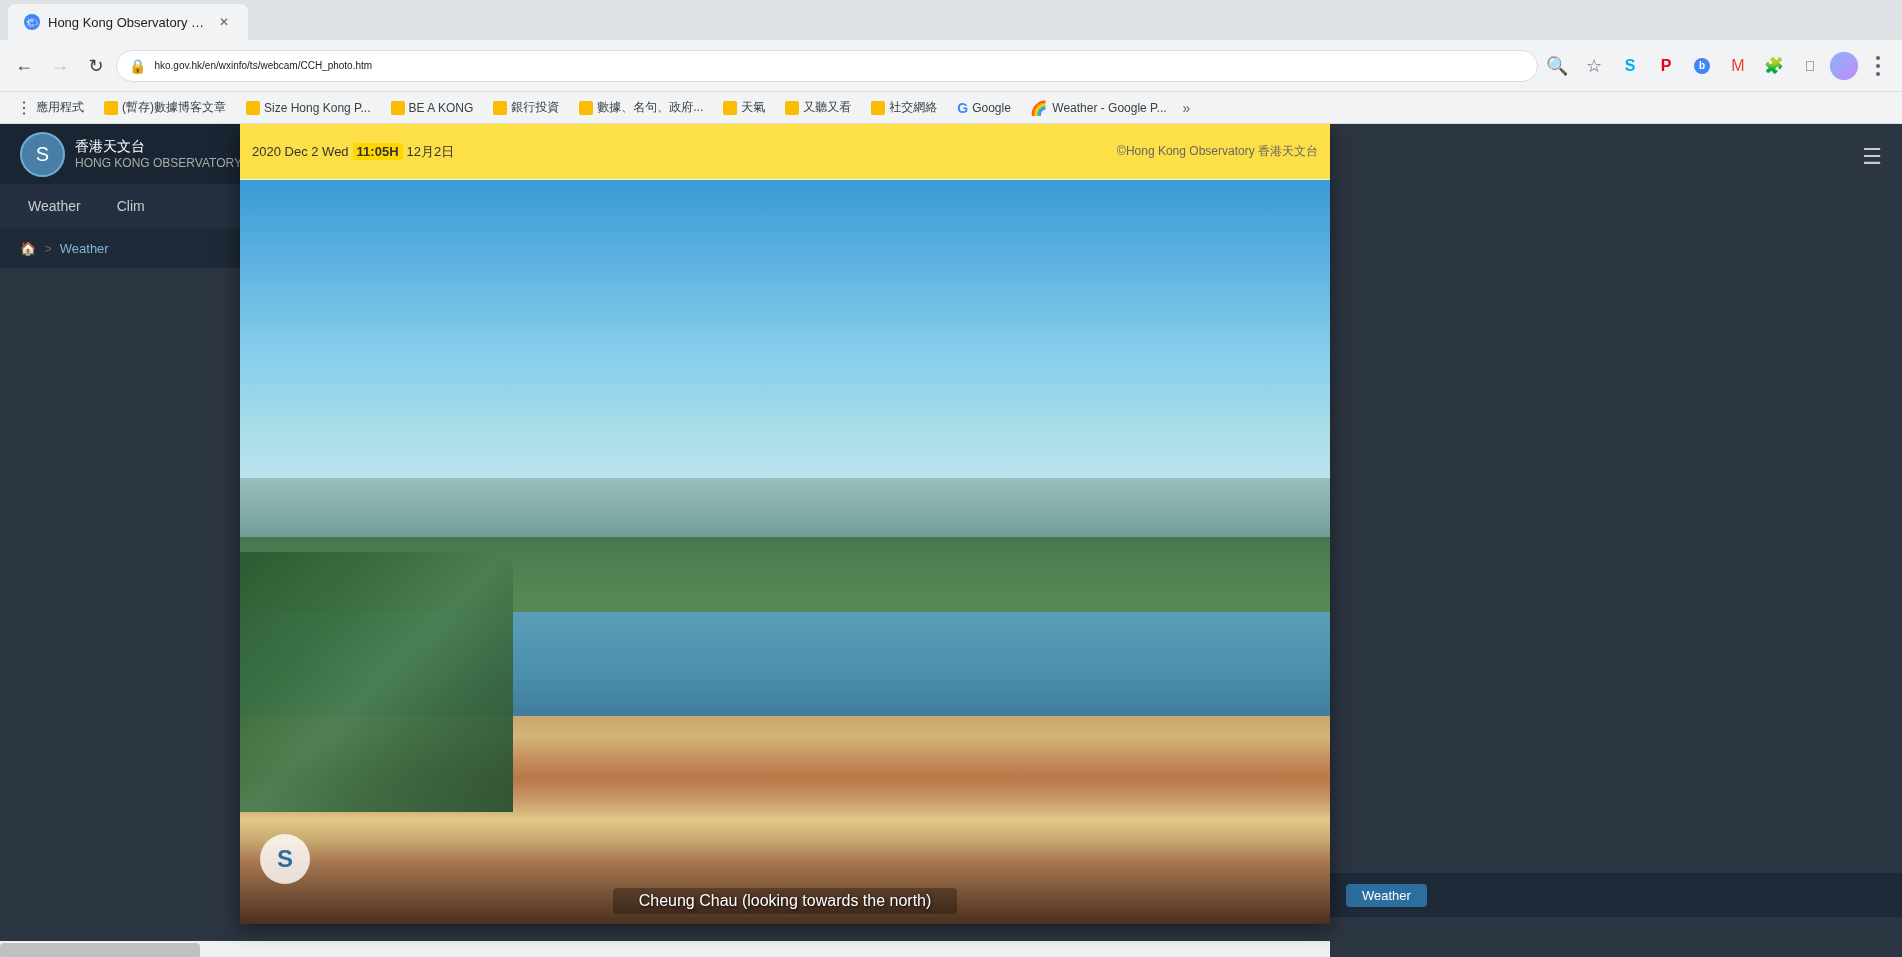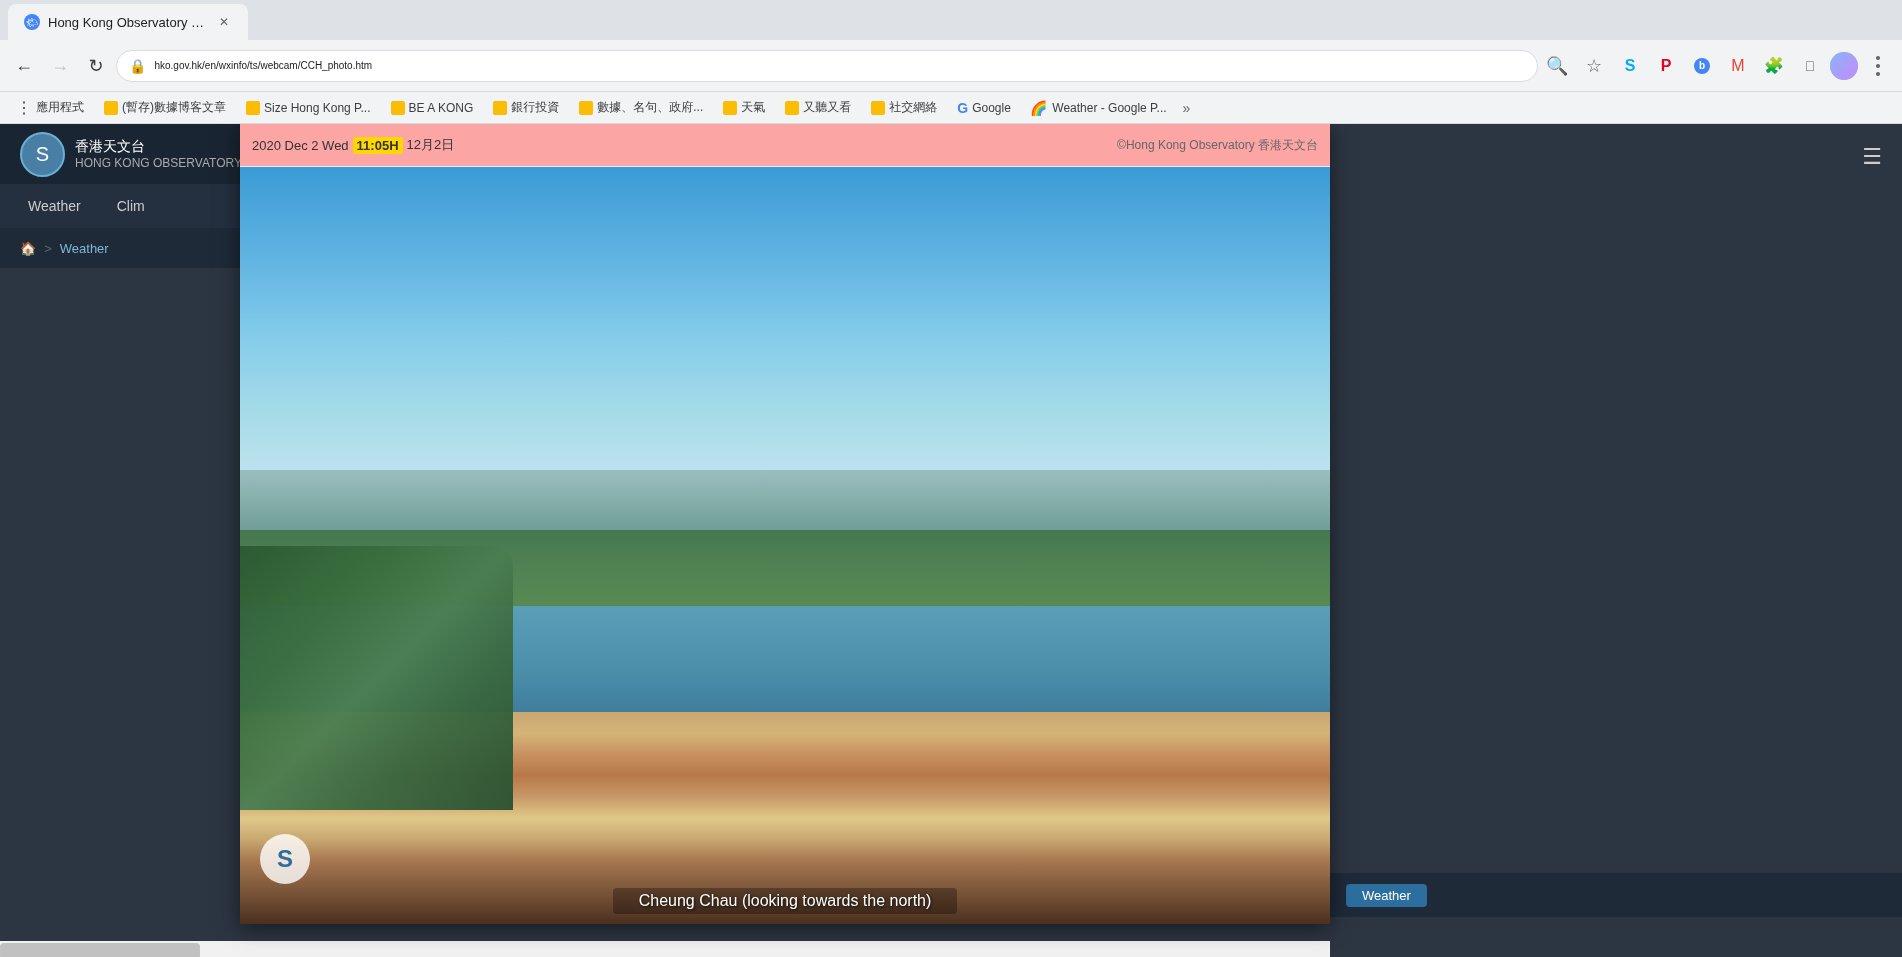--- a/index.html
+++ b/index.html
@@ -60,21 +60,21 @@
 
     
     .hko-breadcrumb { height: 40px; background: #1e2a38; display: flex; align-items: center; padding: 0 20px; gap: 8px; color: #aaa; font-size: 13px; }
     .hko-breadcrumb .sep { color: #666; }
     .breadcrumb-right { margin-left: auto; display: flex; align-items: center; gap: 12px; color: #ccc; }
 
     
     .webcam-overlay { position: absolute; top: 0; left: 240px; width: 1090px; height: 800px; background: white; display: flex; flex-direction: column; box-shadow: 0 4px 20px rgba(0,0,0,0.5); z-index: 10; }
 
     
-    .webcam-header { height: 43px; background: #fca5a5; display: flex; align-items: center; padding: 0 12px; font-size: 13px; color: #333; border-bottom: 1px solid #eee; }
+    .webcam-header { height: 56px; background: #fde047; display: flex; align-items: center; padding: 0 12px; font-size: 13px; color: #333; border-bottom: 1px solid #eee; }
     .webcam-timestamp { display: flex; align-items: center; gap: 4px; }
     .timestamp-date { color: #333; }
     .timestamp-time { background: #ffd700; color: #333; padding: 1px 4px; font-weight: bold; border-radius: 2px; }
     .timestamp-cn { color: #333; }
     .webcam-copyright { margin-left: auto; color: #666; font-size: 12px; }
 
     
     .webcam-image { flex: 1; position: relative; overflow: hidden; }
 
     .webcam-caption { position: absolute; bottom: 0; left: 0; right: 0; padding: 10px; text-align: center; }

